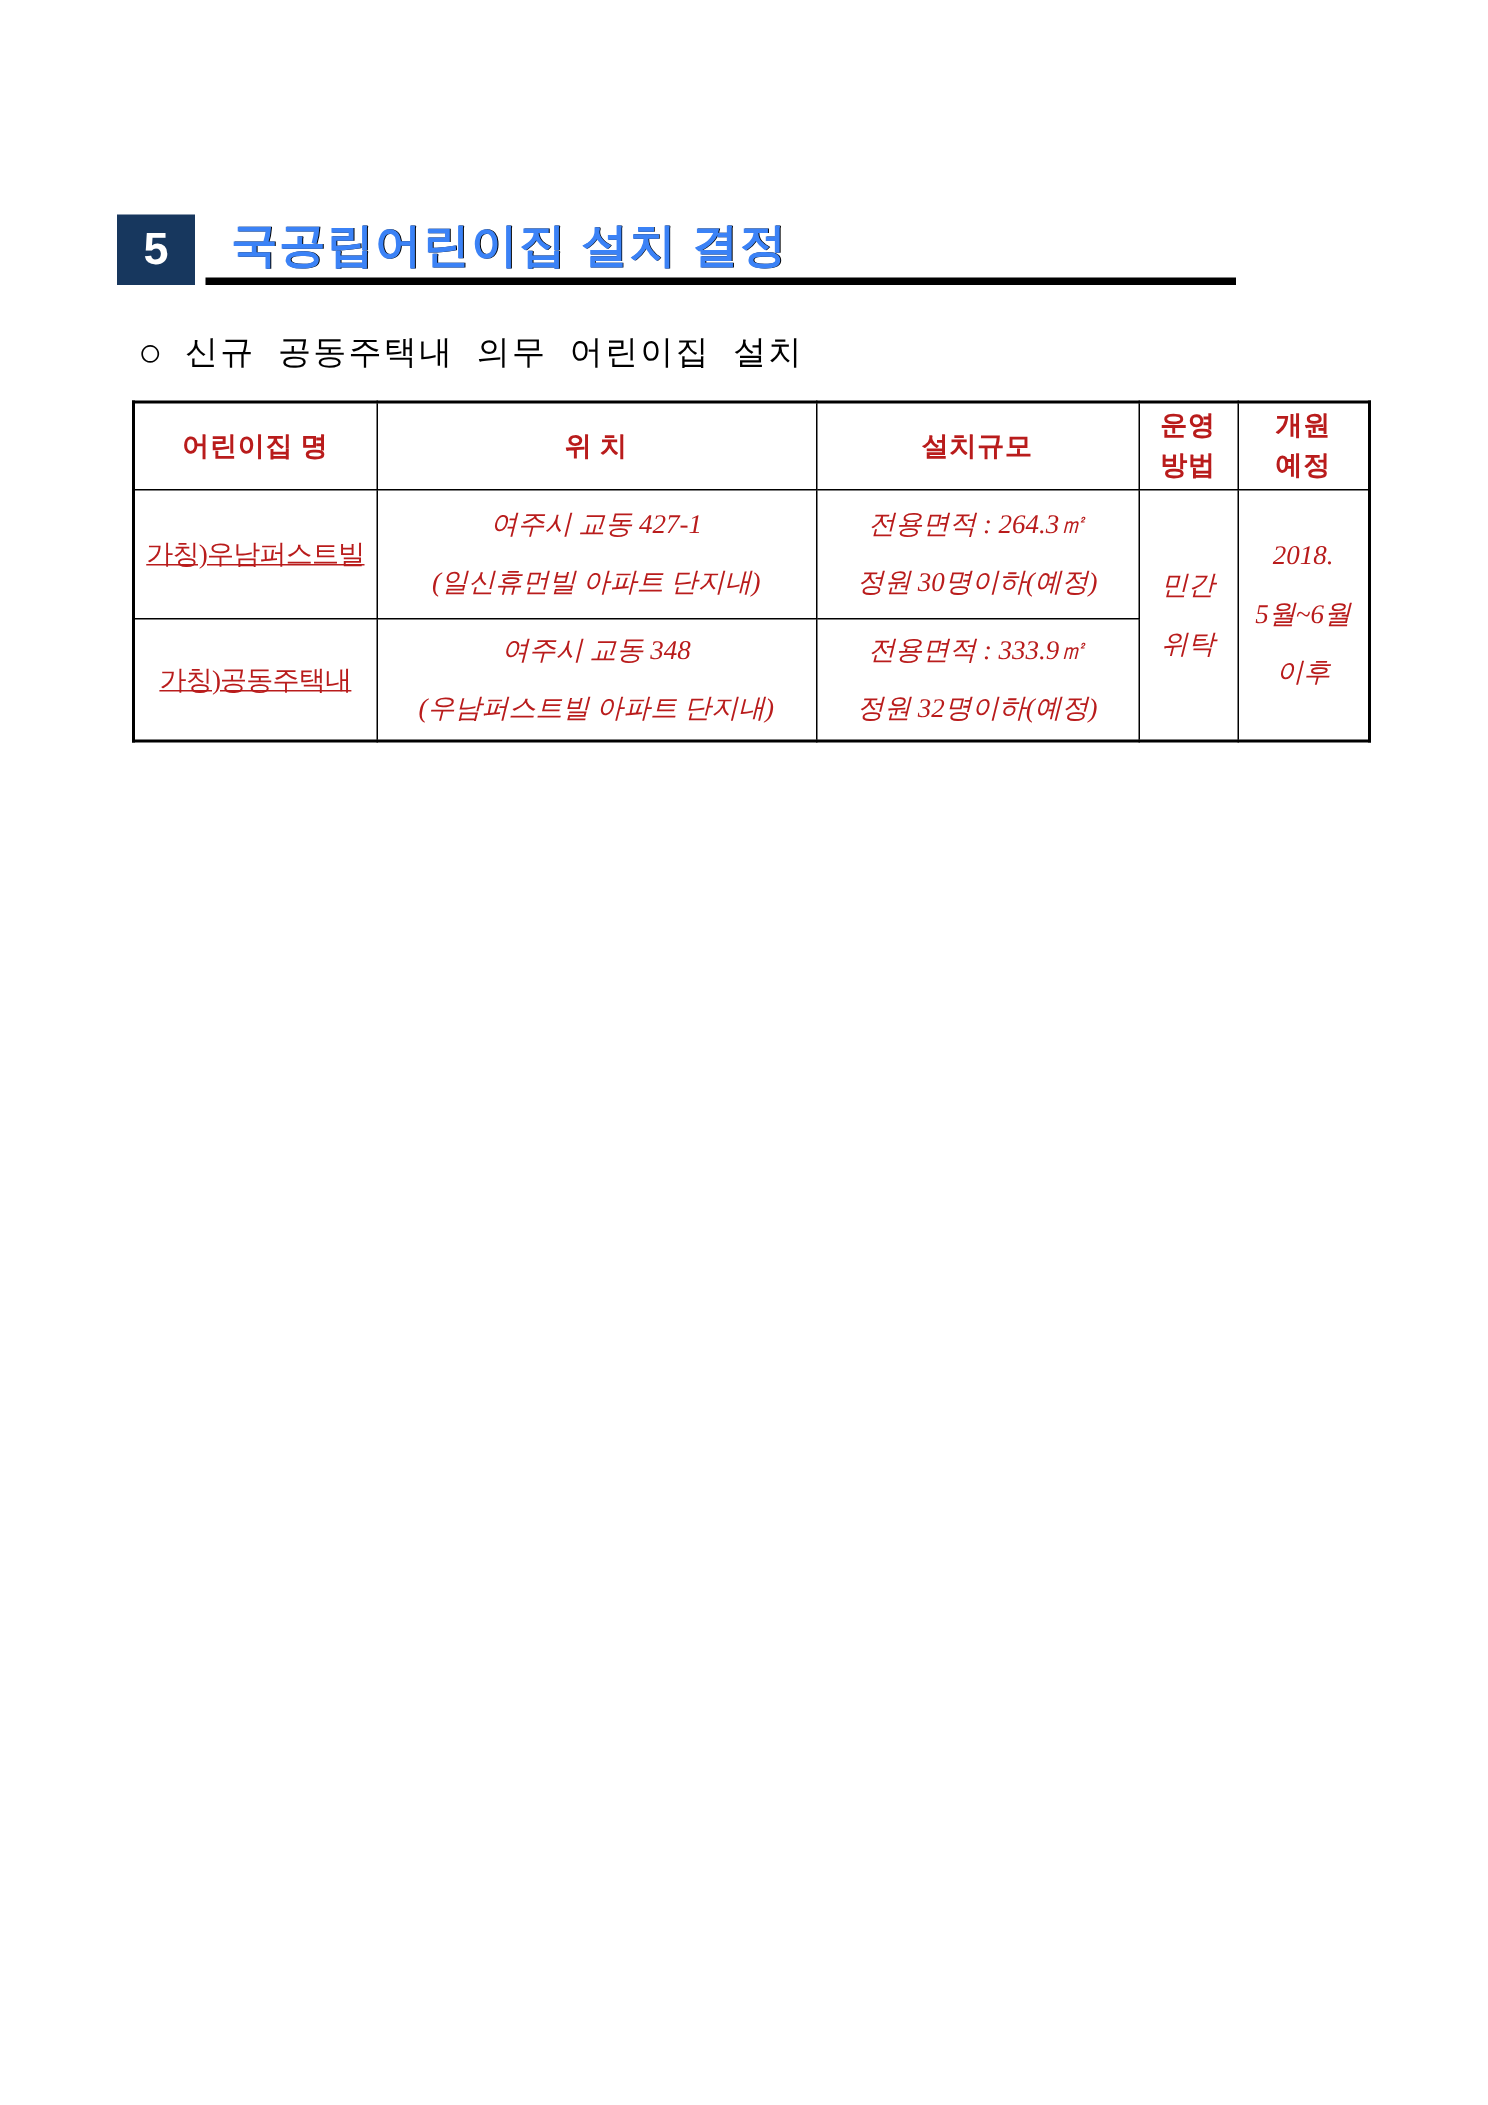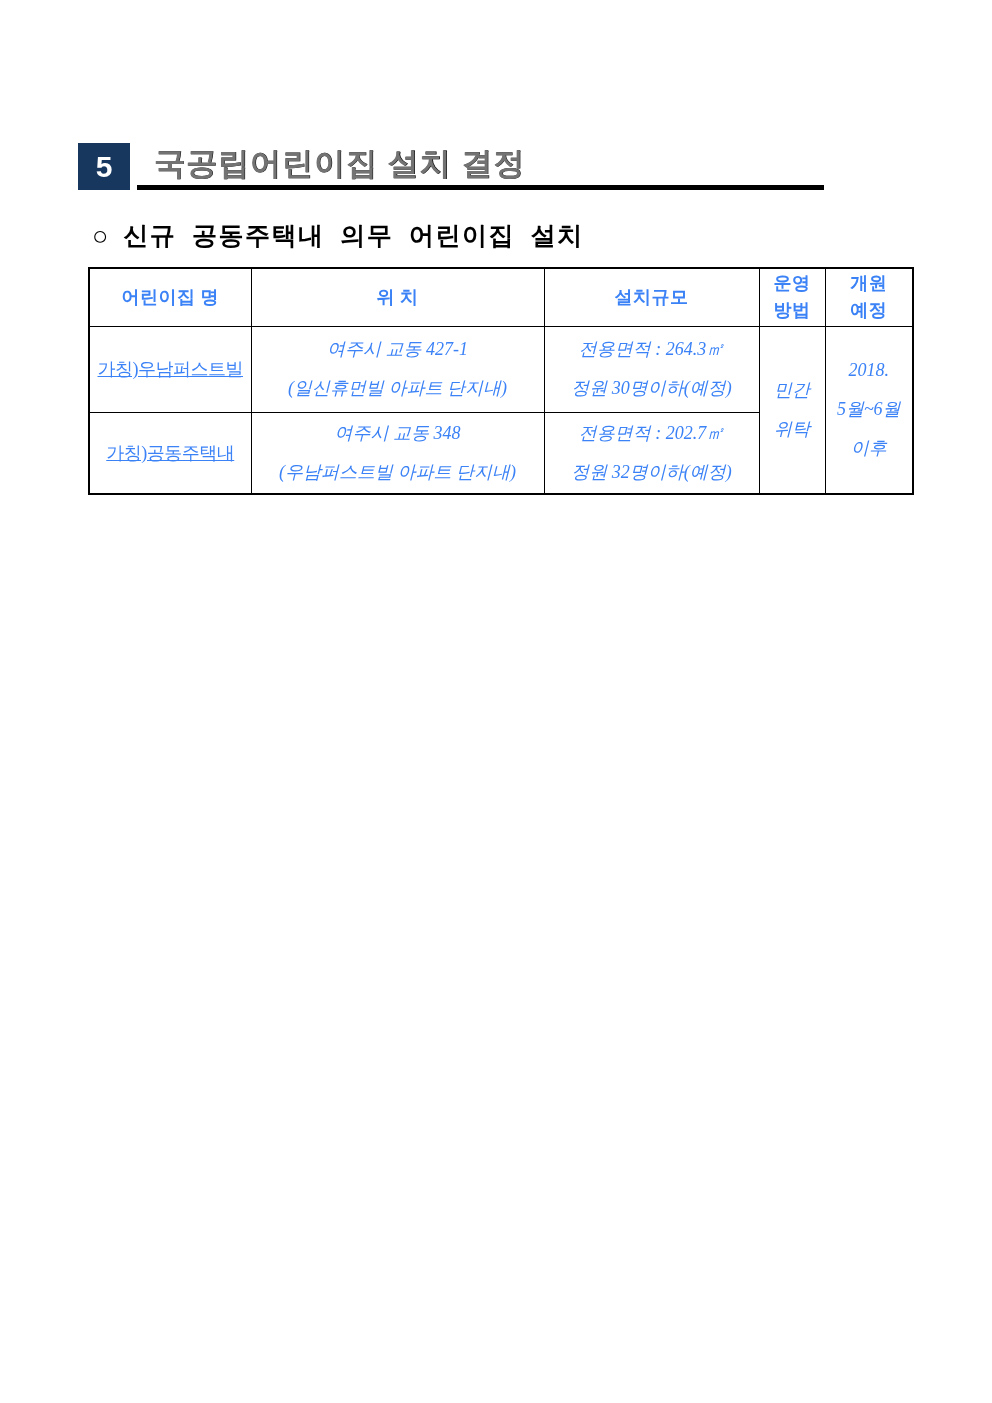--- a/index.html
+++ b/index.html
@@ -41,57 +41,57 @@
     border-bottom: 5px solid #000000;
     padding-left: 17px;
     display: flex;
     align-items: center;
   }
   .section-title {
     font-family: "Liberation Sans", sans-serif;
     font-weight: 800;
     font-size: 31px;
     letter-spacing: 1px;
-    color: #737373;
+    color: #3b82f6;
     text-shadow: 0.6px 0 0 #000000;
     white-space: nowrap;
   }
 
   
   .subtitle {
     position: absolute;
     top: 219px;
     left: 92px;
     display: flex;
     align-items: center;
   }
   .circle-bullet {
     font-size: 27px;
     line-height: 32px;
     font-weight: 400;
     margin-right: 15px;
   }
   .subtitle-text {
-    font-size: 25px;
-    font-weight: 700;
+    font-size: 22px;
+    font-weight: 400;
     letter-spacing: 1.5px;
     word-spacing: 8px;
     white-space: nowrap;
   }
 
   
   table.daycare {
     position: absolute;
     top: 267px;
     left: 88px;
     width: 824px;
     border-collapse: collapse;
     table-layout: fixed;
     font-size: 18px;
-    color: #3b82f6;
+    color: #b91c1c;
   }
   table.daycare td, table.daycare th {
     border: 1.5px solid #000000;
     text-align: center;
     vertical-align: middle;
     padding: 0;
     font-weight: 400;
   }
   table.daycare { border: 2px solid #000000; }
   table.daycare th {
@@ -182,20 +182,20 @@
         </td>
       </tr>
 
       <tr class="r2">
         <td class="name-cell">가칭)공동주택내</td>
         <td class="multiline">
           <div class="cell-line">여주시 교동 348</div>
           <div class="cell-line">(우남퍼스트빌 아파트 단지내)</div>
         </td>
         <td class="multiline">
-          <div class="cell-line">전용면적 : 202.7㎡</div>
+          <div class="cell-line">전용면적 : 333.9㎡</div>
           <div class="cell-line">정원 32명이하(예정)</div>
         </td>
       </tr>
     </tbody>
   </table>
 
 </div>
 
 </body></html>

